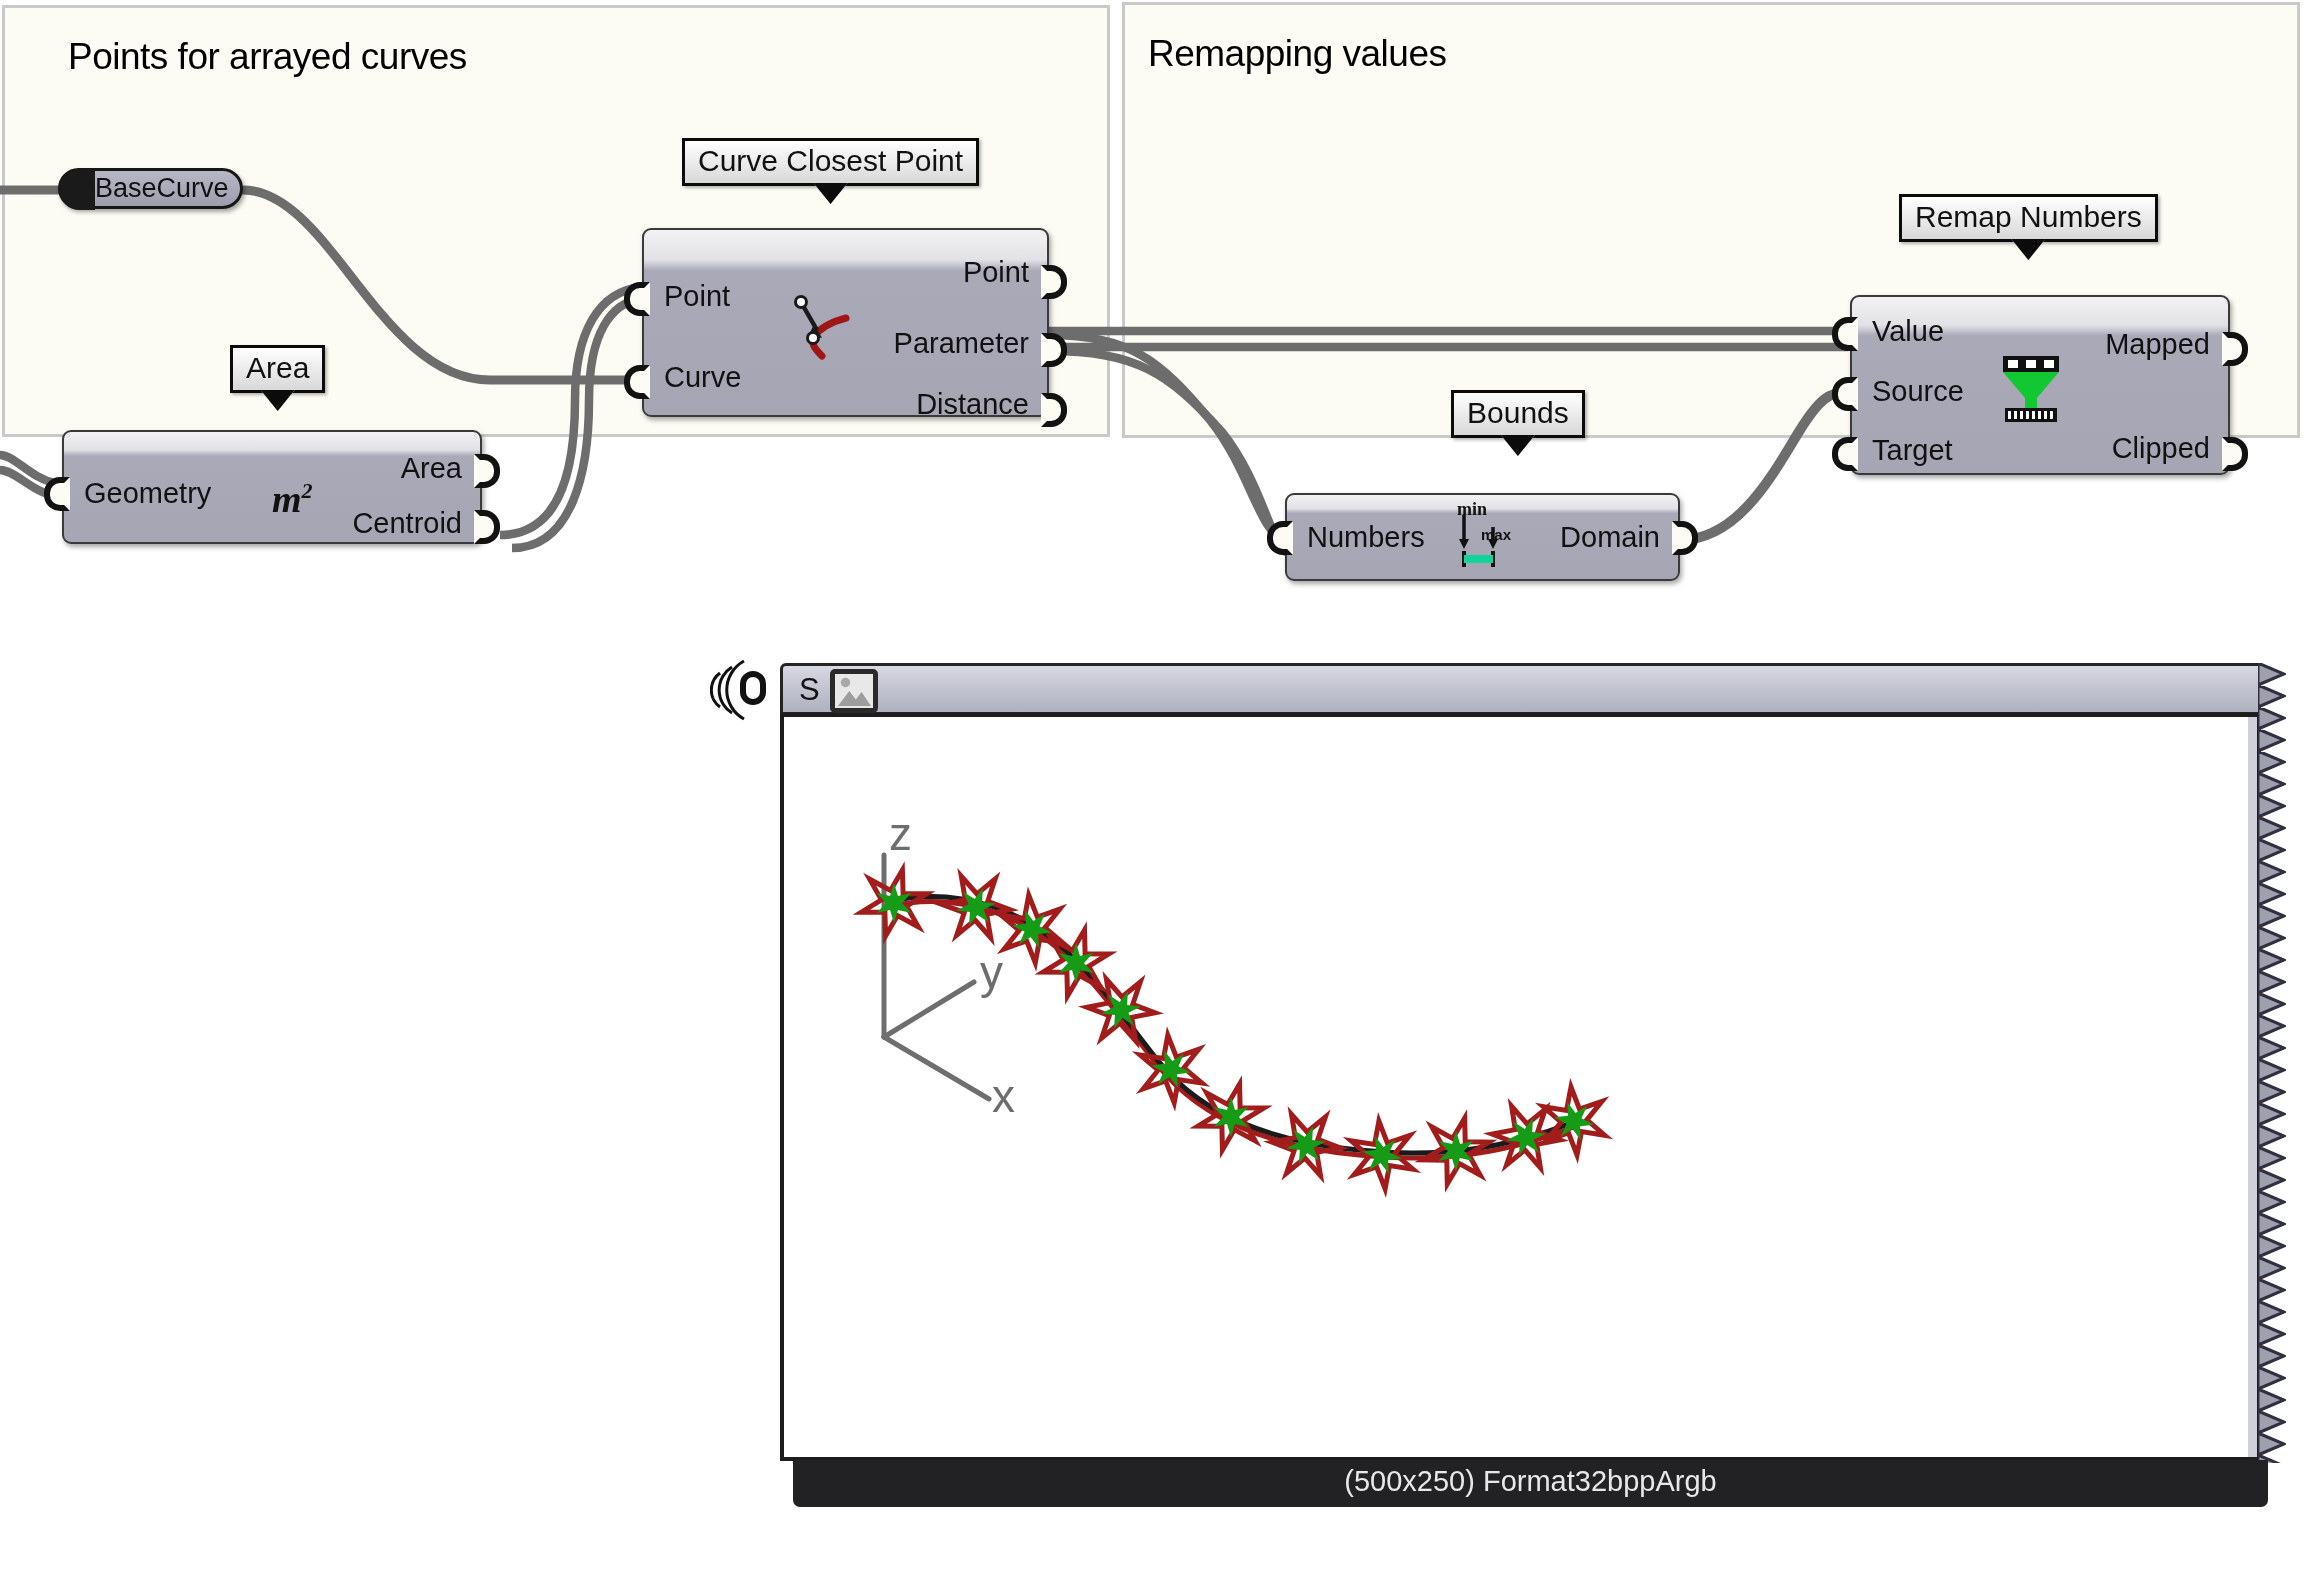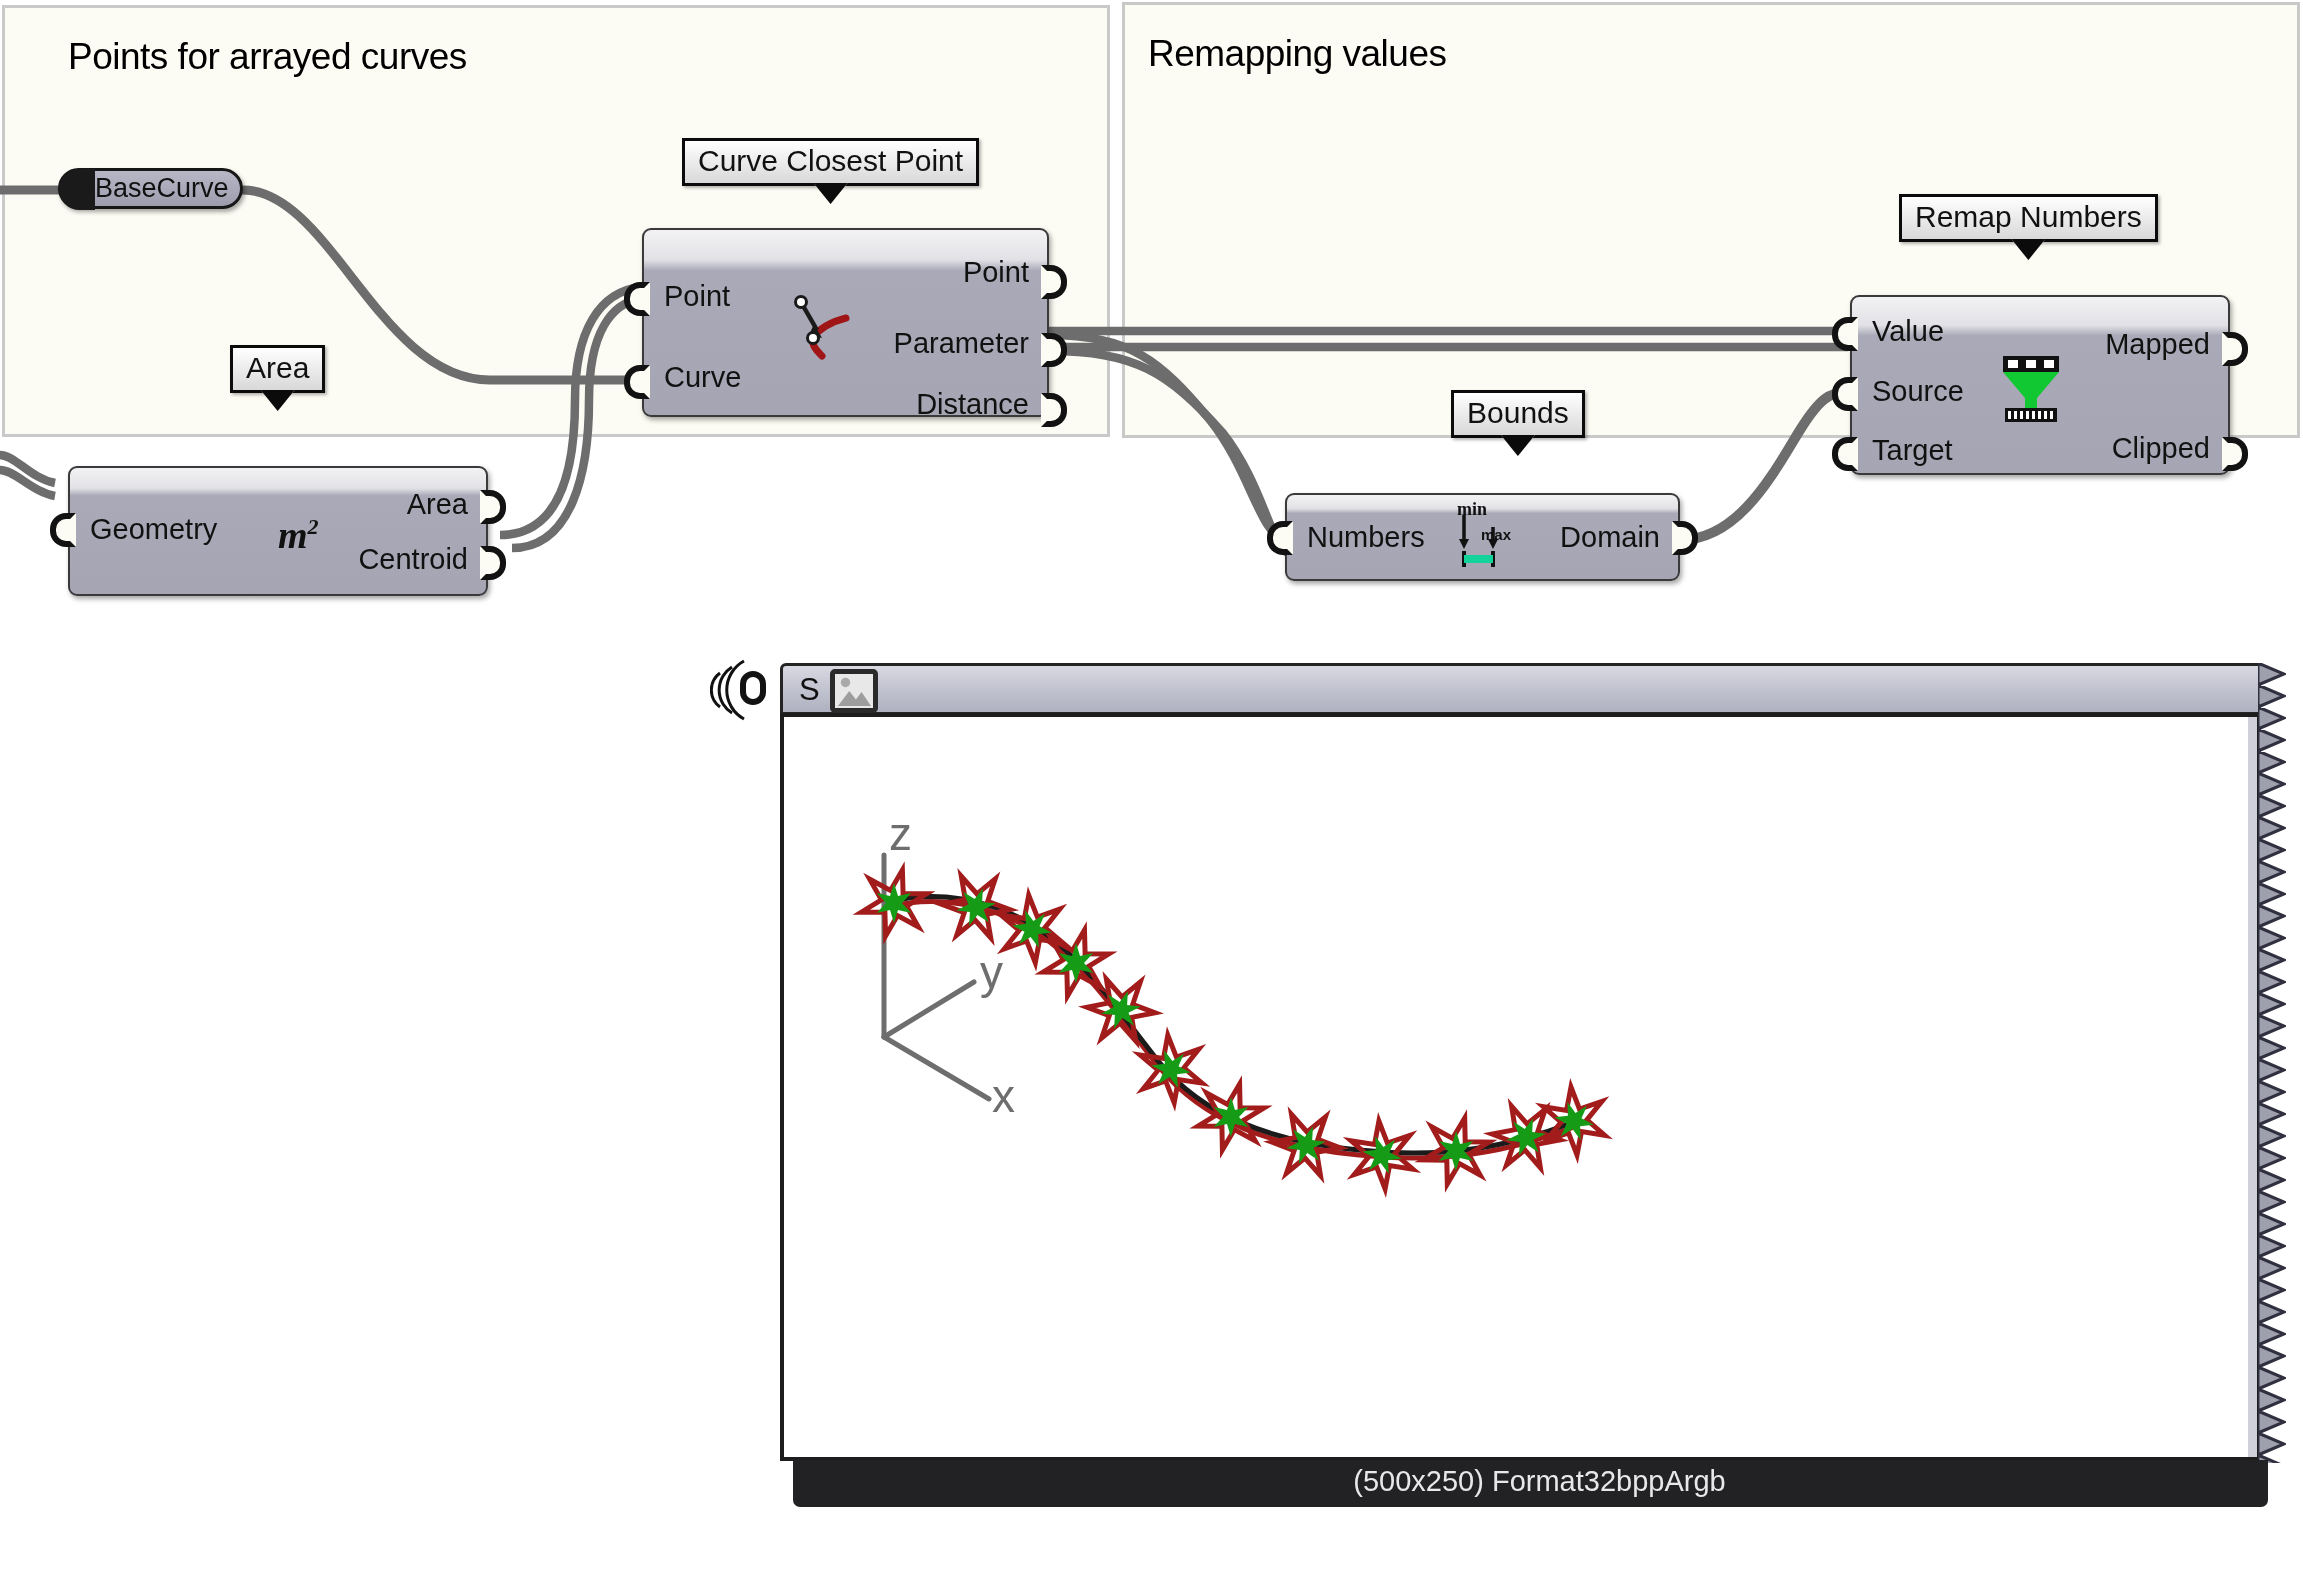--- a/index.html
+++ b/index.html
@@ -70,21 +70,21 @@
      font-family:"Liberation Sans", sans-serif;}
   #vp-img-icon{position:absolute;left:47px;top:3px;width:48px;height:44px;
      border:5px solid #2a2a2a;border-radius:5px;background:#e6e6e6;box-sizing:border-box;
      overflow:hidden;}
   #vp-canvas{position:absolute;left:0;top:50px;width:1481px;height:748px;background:#fff;
      border:4px solid #1d1d1d;box-sizing:border-box;
      box-shadow:inset -9px 0 0 #cfd0da;}
   #vp-statusbar{position:absolute;left:13px;top:797px;width:1475px;height:47px;
      background:#222225;border-radius:0 0 7px 7px;}
   #vp-status-text{position:absolute;width:100%;text-align:center;top:5px;font-size:29px;
-     color:#e8e8ea;font-family:"Liberation Sans", sans-serif;padding-left:9px;}
+     color:#e8e8ea;font-family:"Liberation Sans", sans-serif;}
   #vp-grip{position:absolute;left:-40px;top:8px;width:26px;height:34px;border:6px solid #121212;
      border-radius:16px;background:#fff;box-sizing:border-box;}
   #vp-ripples{position:absolute;left:-70px;top:-10px;width:80px;height:75px;}
   #vp-zigzag{position:absolute;left:1478px;top:0;width:28px;height:800px;}
 
   
   #vp-draw{position:absolute;left:0;top:0;width:1473px;height:740px;}
 </style>
 </head>
 <body>
@@ -126,21 +126,21 @@
 <div id="node-basecurve">
   <div class="cap"></div>
   <div class="txt">BaseCurve</div>
 </div>
 
 <div class="balloon" id="balloon-area" style="left:230px;top:345px;">
   <span>Area</span>
   <span class="tail"></span>
 </div>
 
-<div class="node" id="node-area" style="left:68px;top:430px;width:420px;height:130px;margin-top:36px;">
+<div class="node" id="node-area" style="left:62px;top:430px;width:420px;height:114px;">
   <div class="grip left" style="left:-20px;top:45px;"></div>
   <div class="grip right" style="right:-20px;top:22px;"></div>
   <div class="grip right" style="right:-20px;top:78px;"></div>
   <div class="lbl in-lbl" style="top:45px;">Geometry</div>
   <div class="lbl out-lbl" style="top:20px;">Area</div>
   <div class="lbl out-lbl" style="top:75px;">Centroid</div>
   <div class="icon-m2" style="left:208px;top:45px;">
     <span>m</span><sup>2</sup>
   </div>
 </div>

